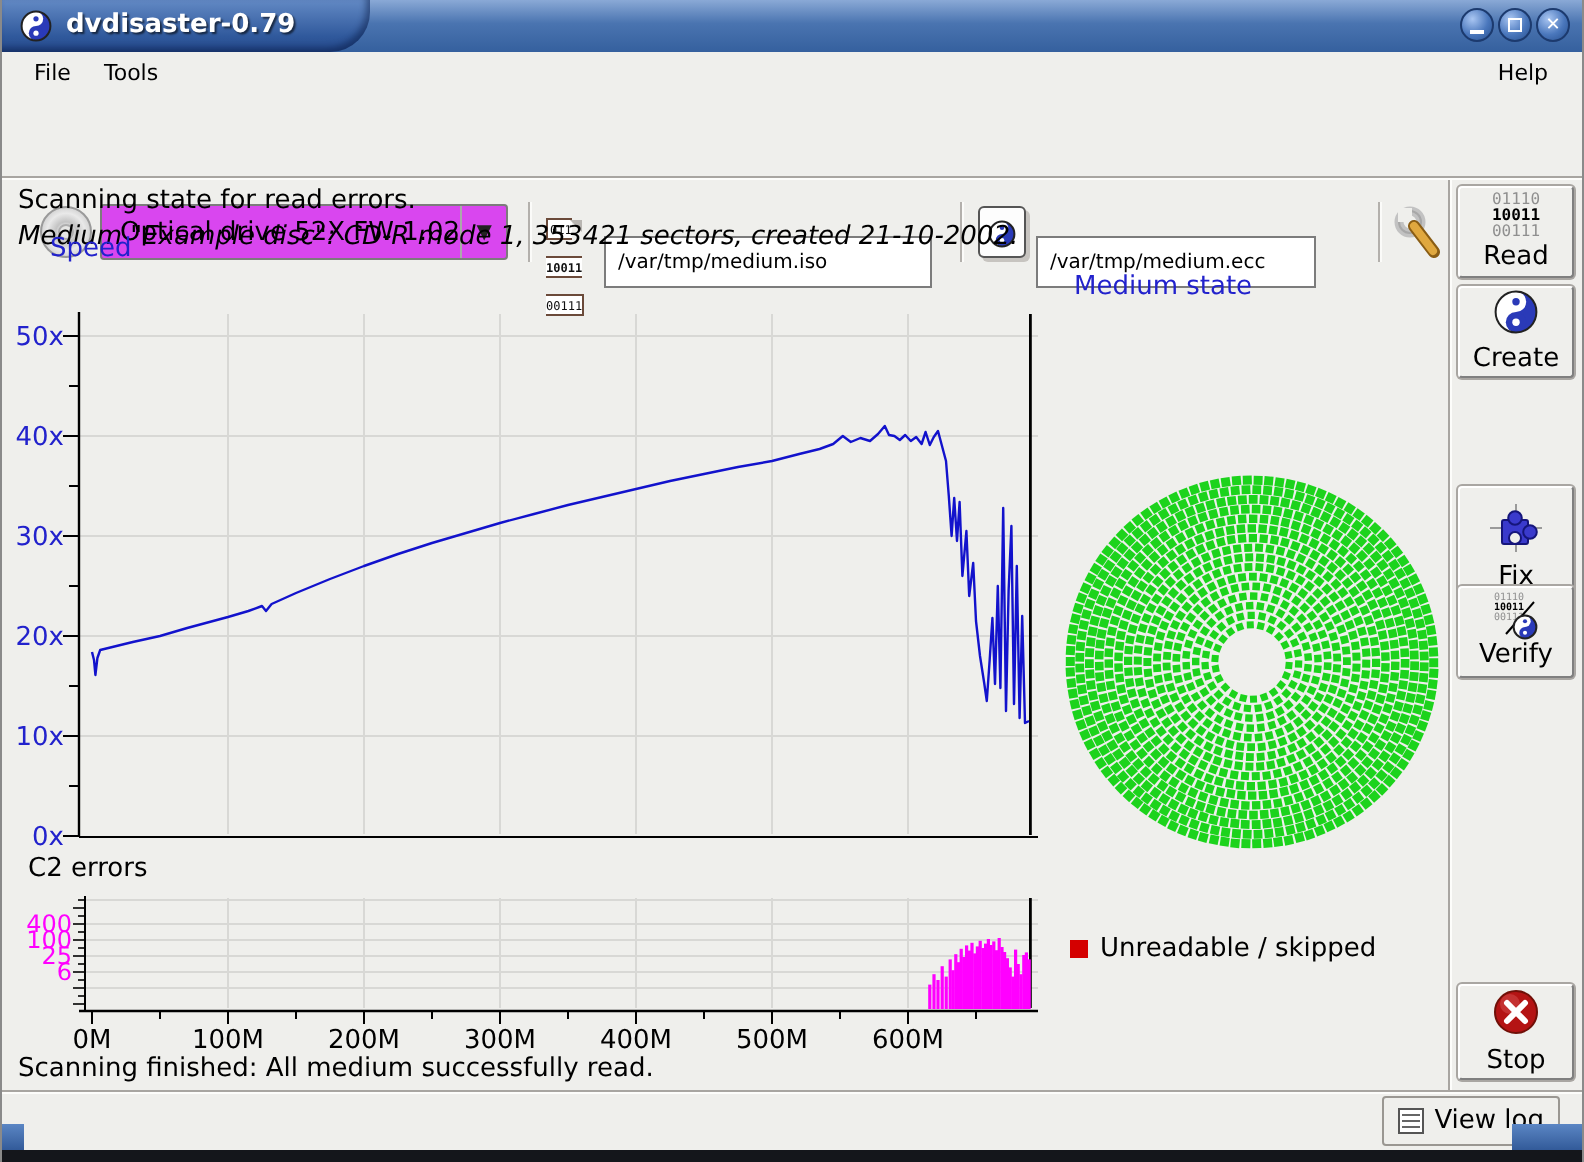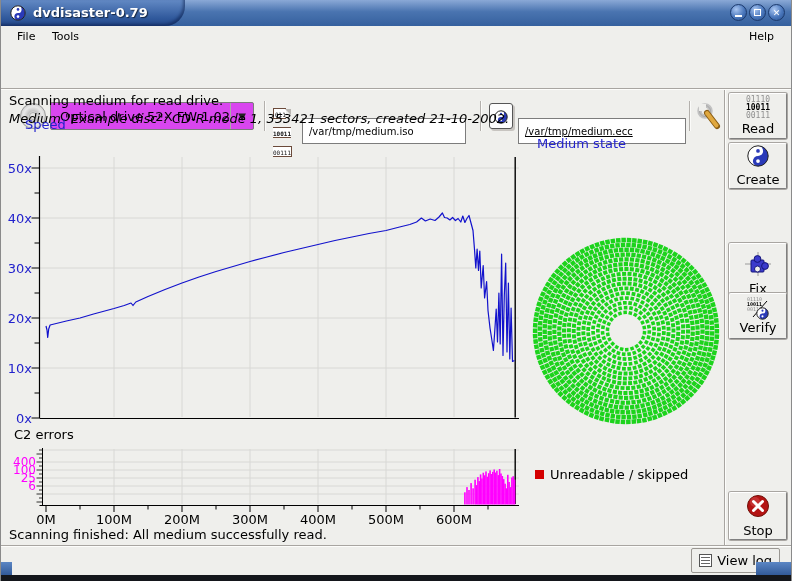--- a/index.html
+++ b/index.html
@@ -1274,21 +1274,21 @@
       <span class="abs yy" style="left:4px;top:5px"><svg xmlns="http://www.w3.org/2000/svg" width="14" height="14">
       <circle cx="7" cy="7" r="6.2" fill="#fff"></circle>
       <path d="M 7 0.7999999999999998 A 6.2 6.2 0 0 1 7 13.2 Z" fill="#2a3ab8"></path>
       <circle cx="7" cy="3.9" r="3.1" fill="#fff"></circle>
       <circle cx="7" cy="10.1" r="3.1" fill="#2a3ab8"></circle>
       <circle cx="7" cy="3.9" r="1.1272727272727272" fill="#2a3ab8"></circle>
       <circle cx="7" cy="10.1" r="1.1272727272727272" fill="#fff"></circle>
       <circle cx="7" cy="7" r="6.2" fill="none" stroke="#222" stroke-width="1"></circle>
     </svg></span>
     </span>
-    <input class="field abs" style="left: 510px; width: 168px; text-decoration: underline;" readonly="" value="/var/tmp/medium.ecc">
+    <input class="field abs" style="left: 510px; width: 140px;" readonly="" value="/var/tmp/medium.ecc">
     <span class="tsep abs" style="left:681px"></span>
     <span class="abs" style="left:688px;top:54px">
       <svg width="27" height="28">
         <circle cx="9" cy="9" r="5.5" fill="none" stroke="#c2c2c2" stroke-width="4.5"></circle>
         <circle cx="9" cy="9" r="5.5" fill="none" stroke="#8d8d8d" stroke-width="1" opacity=".5"></circle>
         <rect x="3" y="2" width="7" height="7" fill="#EFEFEC"></rect>
         <line x1="11" y1="11" x2="21" y2="24" stroke="#8a5d14" stroke-width="6" stroke-linecap="round"></line>
         <line x1="11" y1="11" x2="20.5" y2="23.5" stroke="#e0a83f" stroke-width="4" stroke-linecap="round"></line>
       </svg>
     </span>
@@ -1305,21 +1305,21 @@
         <rect x="2" y="2" width="23" height="23" rx="2" fill="#f6f6f4" stroke="#111" stroke-width="2.4"></rect>
         <circle cx="13.5" cy="14.5" r="6" fill="none" stroke="#111" stroke-width="2.8"></circle>
         <rect x="11" y="5" width="5" height="6" fill="#f6f6f4"></rect>
         <line x1="13.5" y1="5.5" x2="13.5" y2="13" stroke="#111" stroke-width="2.8"></line>
       </svg>
     </span>
   </div>
 
   <div class="hsep abs" style="top:88px"></div>
 
-  <div class="abs t13" style="left:8px;top:93px">Scanning medium for read drive.</div>
+  <div class="abs t13" style="left:8px;top:93px">Scanning state for read errors.</div>
   <div class="abs t13" style="left:8px;top:111px;font-style:italic">Medium "Example disc": CD-R mode 1, 353421 sectors, created 21-10-2002.</div>
 
   <div class="abs t13" style="left:24px;top:117px;color:#2222CC">Speed</div>
   <div class="abs t13" style="left:536px;top:136px;color:#2222CC">Medium state</div>
   <div class="abs t13" style="left:13px;top:427px;color:#000000">C2 errors</div>
 
   <div class="legend-row abs" style="left:534px;top:467px">
     <span class="swatch" style="background: rgb(212, 0, 0);"></span>
     <span class="legend-label">Unreadable / skipped</span>
   </div>

